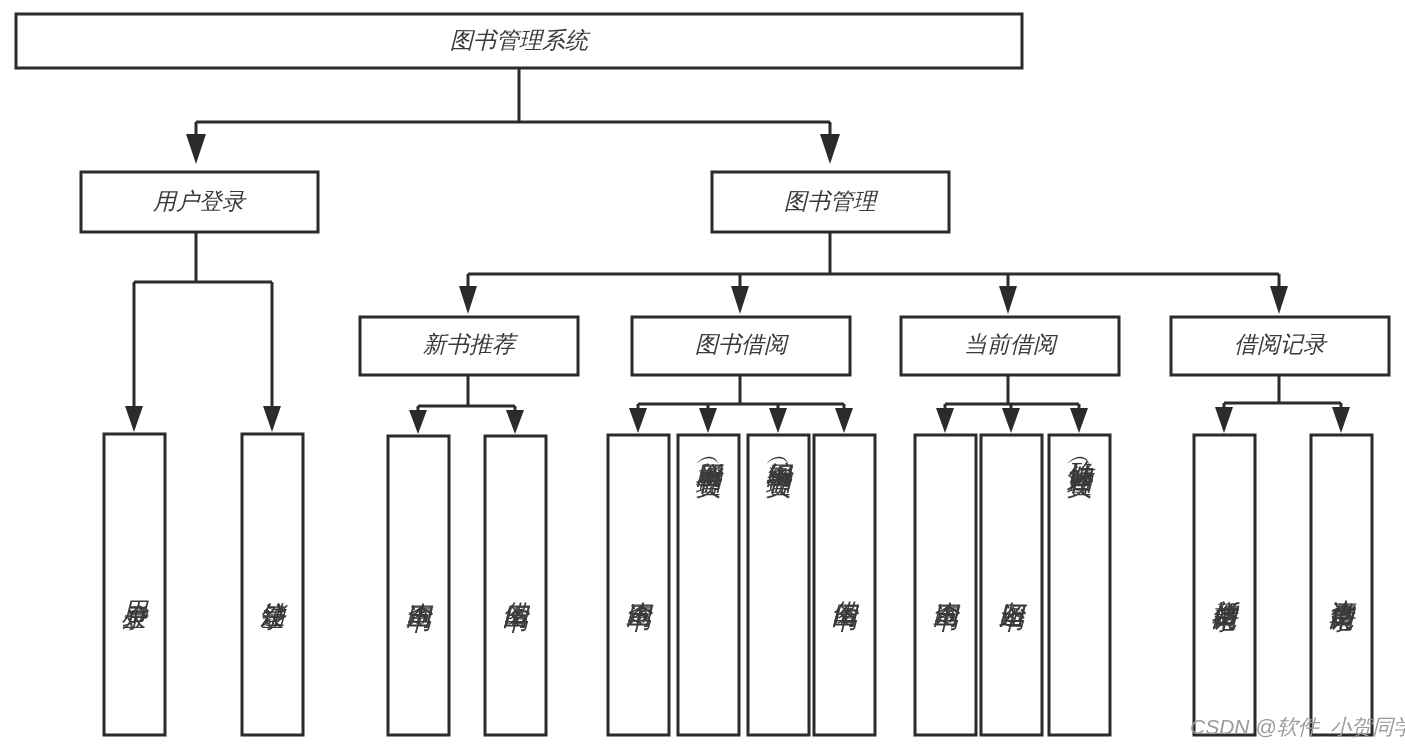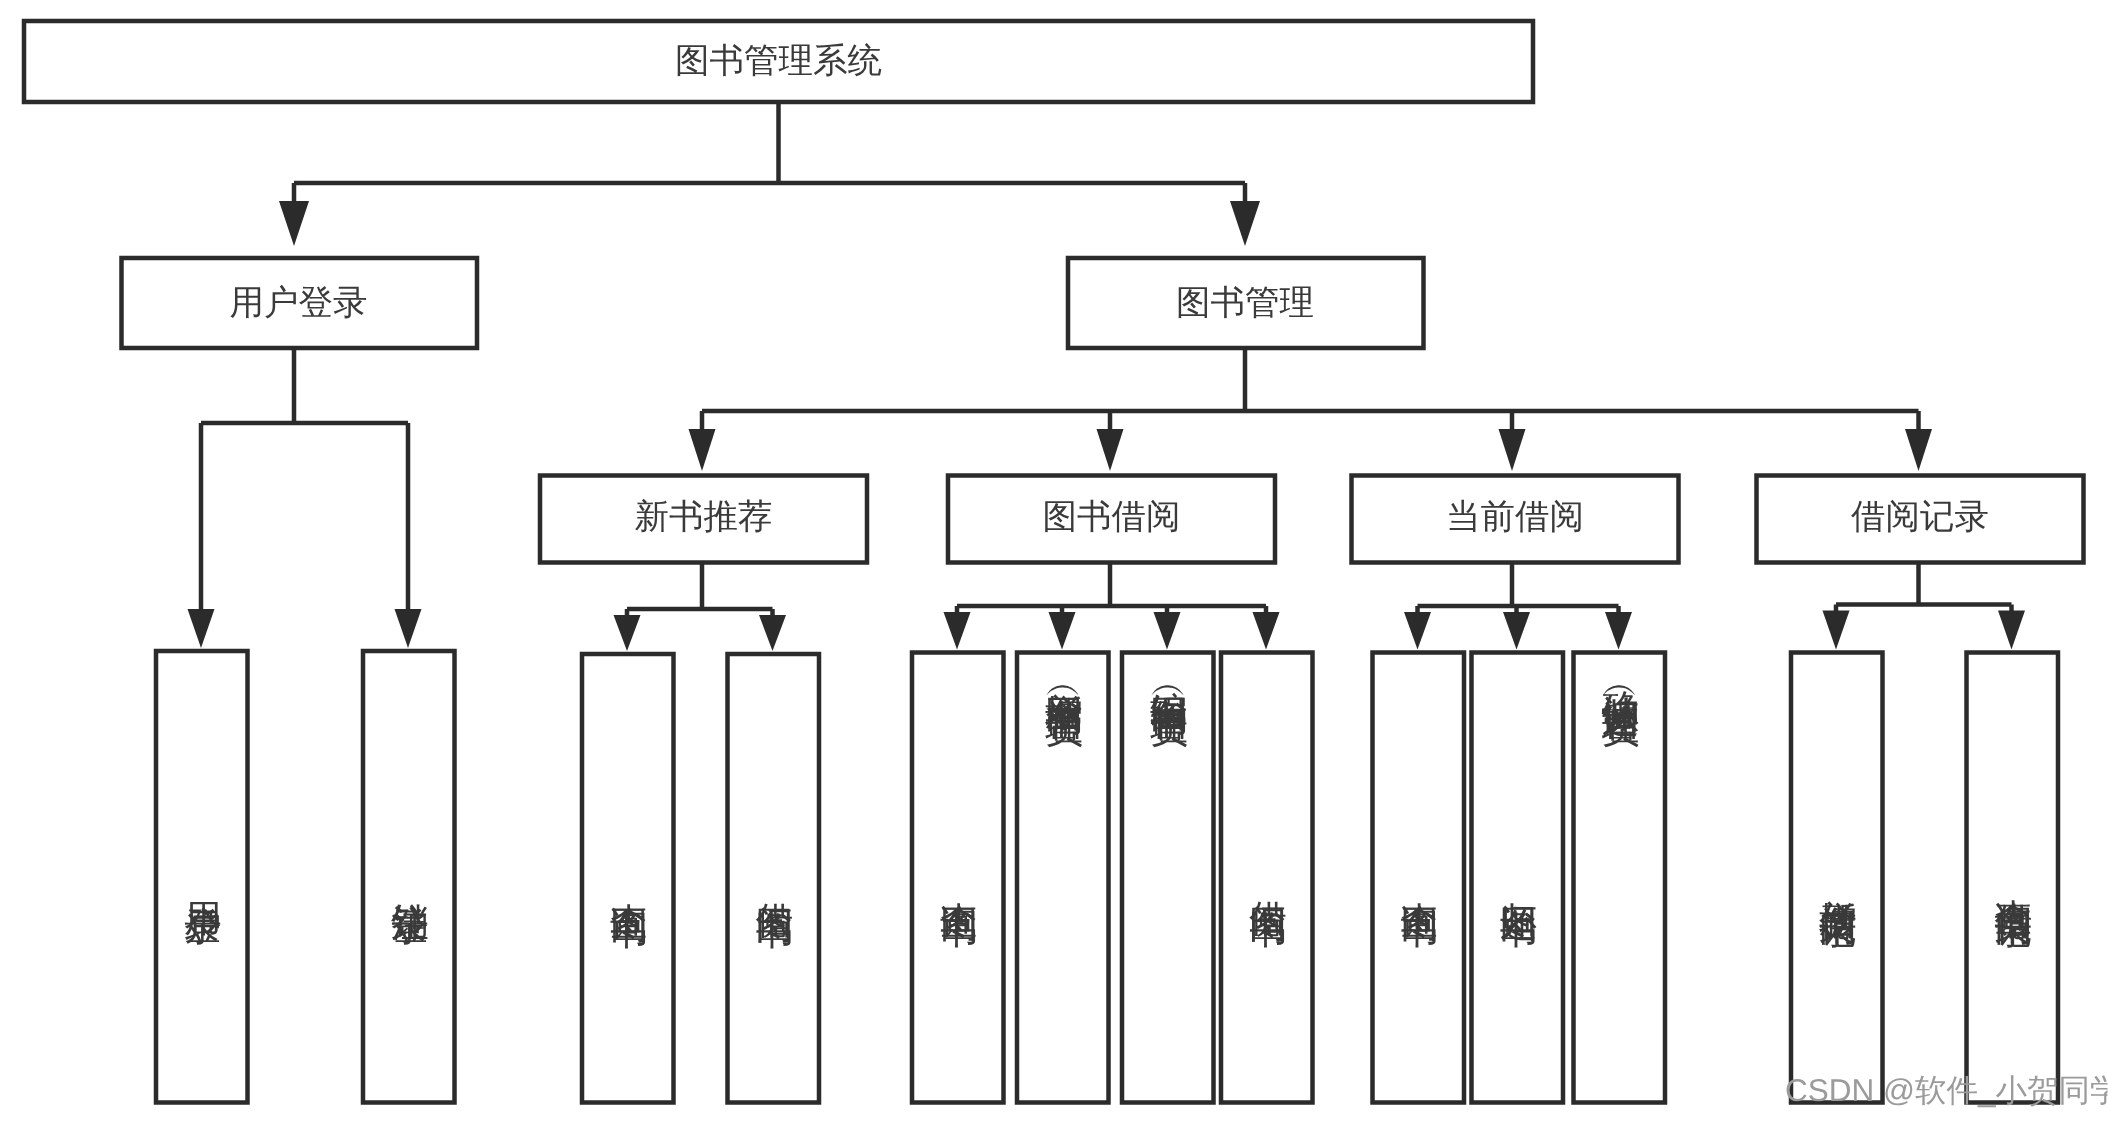--- a/index.html
+++ b/index.html
@@ -11,20 +11,21 @@
     width: 1405px;
     height: 747px;
     font-family: "Liberation Sans", "DejaVu Sans", sans-serif;
     overflow: hidden;
   }
   #diagram-root {
     position: relative;
     width: 1405px;
     height: 658px;
     background: #ffffff;
+    font-style: italic;
   }
   svg.diagram {
     position: absolute;
     left: 0;
     top: 0;
     width: 1405px;
     height: 747px;
   }
   .node-rect {
     fill: #ffffff;

